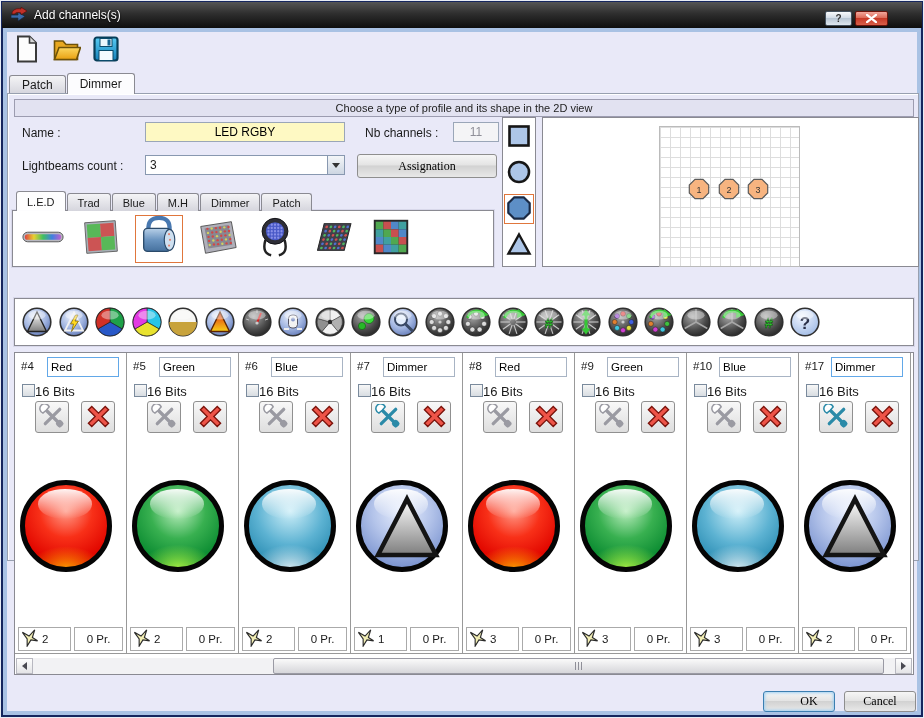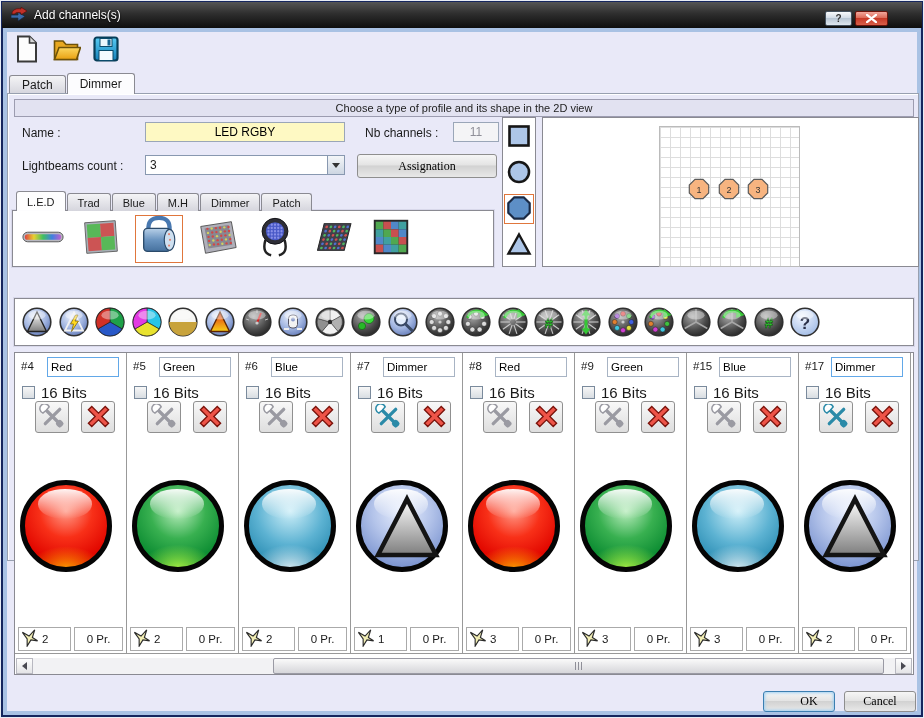--- a/index.html
+++ b/index.html
@@ -51,21 +51,21 @@
   
   .palettebox{position:absolute;left:6px;top:204px;width:900px;height:48px;background:#fff;border:1px solid #8a8a92;box-shadow:0 0 0 1px #d8d8ea;display:flex;align-items:center;padding-left:7px;gap:6.6px;}
   .chip{width:30px;height:30px;display:inline-block;cursor:default;}
   
   .chpanel{position:absolute;left:6px;top:258px;width:900px;height:323px;background:#fff;border:1px solid #8a8a92;}
   .cols{position:absolute;left:0;top:0;height:301px;display:flex;border-bottom:1px solid #999;}
   .col{position:relative;width:112px;height:300px;border-right:1px solid #999;background:#fff;}
   .ch-num{position:absolute;left:6px;top:7px;font-size:11.5px;}
   .ch-name{position:absolute;left:32px;top:4px;width:72px;height:20px;border:1px solid #a8b4c4;font-size:11.5px;font-family:"Liberation Sans",sans-serif;padding:0 3px;}
   .ch-name.focus{border-color:#62a8e8;}
-  .ch-bits{position:absolute;left:7px;top:31px;display:flex;align-items:center;gap:6px;font-size:15px;}
+  .ch-bits{position:absolute;left:7px;top:31px;display:flex;font-size:13px;}
   .cb{width:13px;height:13px;border:1px solid #7a8a9c;background:linear-gradient(#f7f7f7,#d8dde2);display:inline-block;}
   .icon-btn{position:absolute;top:48px;width:34px;height:32px;border:1px solid #909090;border-radius:3px;background:linear-gradient(#f8f8f8,#dedede);padding:2px;cursor:default;}
   .orb{position:absolute;left:5px;top:127px;width:92px;height:92px;border-radius:50%;border:5px solid #050505;}
   .orb::before{content:'';position:absolute;left:16%;top:5%;width:66%;height:36%;border-radius:50%;background:linear-gradient(rgba(255,255,255,.95),rgba(255,255,255,0));}
   .orb.red{background:radial-gradient(ellipse 70% 42% at 50% 102%,rgba(255,168,0,.9),rgba(255,90,0,0) 65%),radial-gradient(circle at 50% 32%,#ff9a88 0%,#f83018 38%,#e20800 72%,#bc0000 100%);}
   .orb.green{background:radial-gradient(ellipse 70% 45% at 50% 102%,rgba(190,255,70,.85),rgba(70,200,70,0) 65%),radial-gradient(circle at 50% 32%,#b8ecbc 0%,#38b050 40%,#0c8c32 75%,#067028 100%);}
   .orb.blue{background:radial-gradient(ellipse 70% 45% at 50% 102%,rgba(255,255,255,.8),rgba(140,220,250,0) 65%),radial-gradient(circle at 50% 32%,#cceef8 0%,#5cb2d2 48%,#2a8cb2 82%,#1a6c8e 100%);}
   .orb.dimmer{background:radial-gradient(circle at 50% 32%,#eaf0fe 0%,#b4c4ea 42%,#8098d2 78%,#5870aa 100%);}
   .orb-tri{position:absolute;left:11px;top:8px;}
   .ch-foot{position:absolute;left:0;top:274px;width:112px;}
@@ -750,21 +750,21 @@
                           <polygon points="1.5,3.5 8.5,7.5 14.5,1 12,9 17.5,12.5 10.5,11.5 6.5,18 6.5,10.5" fill="#f2eeb4" stroke="#2a2a2a" stroke-width="1.2"></polygon>
                         </svg></span>
                       <span>3</span>
                     </span>
       <span class="cell presets">
                       <span>0 Pr.</span>
                     </span>
     </div>
   </div>
   <div class="col">
-    <span class="ch-num">#15</span>
+    <span class="ch-num">#10</span>
     <input class="ch-name " value="Blue" style="">
     <label class="ch-bits">
       <span class="cb"></span>
       <span>16 Bits</span>
     </label>
     <button class="icon-btn" style="left:20px;"><span><svg viewBox="0 0 26 26" width="27" height="25">
                         <g stroke="#9a9aa2" stroke-width="3.4" stroke-linecap="round">
                           <line x1="5.5" y1="20.5" x2="20.5" y2="5.5"></line>
                           <line x1="6.5" y1="6.5" x2="20" y2="20"></line>
                         </g>

